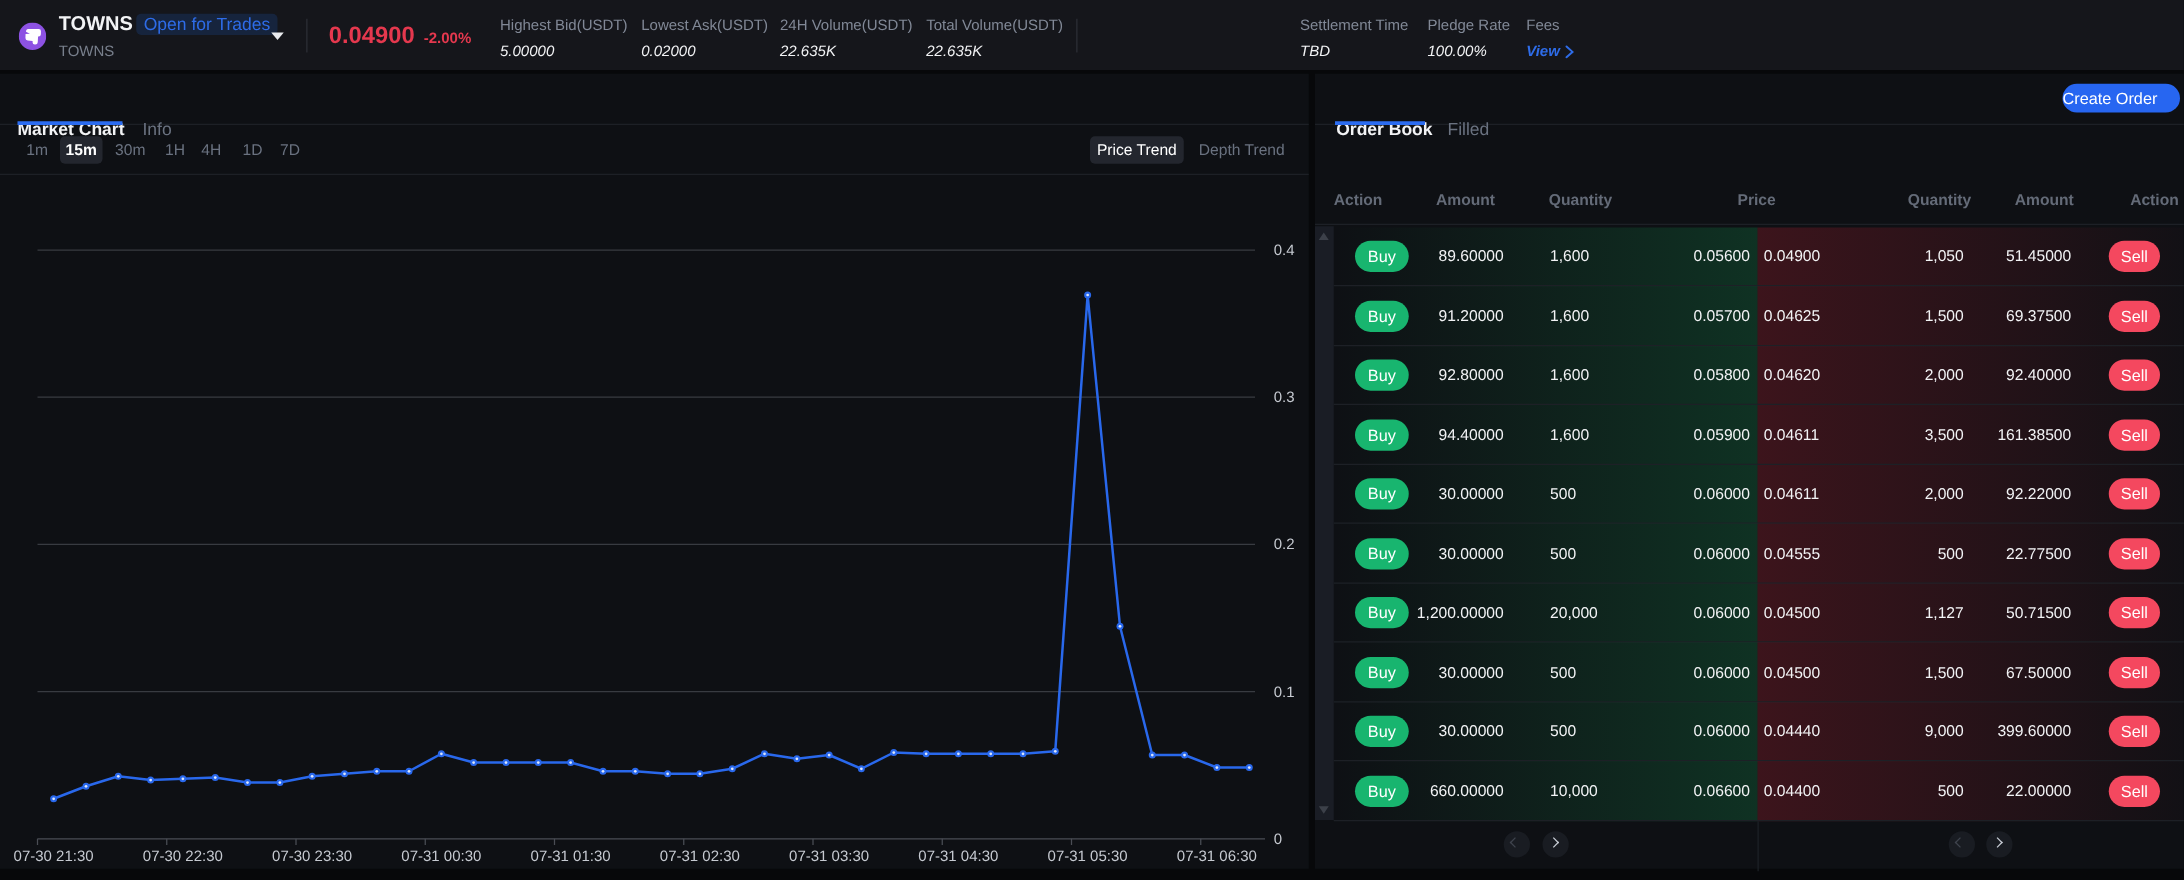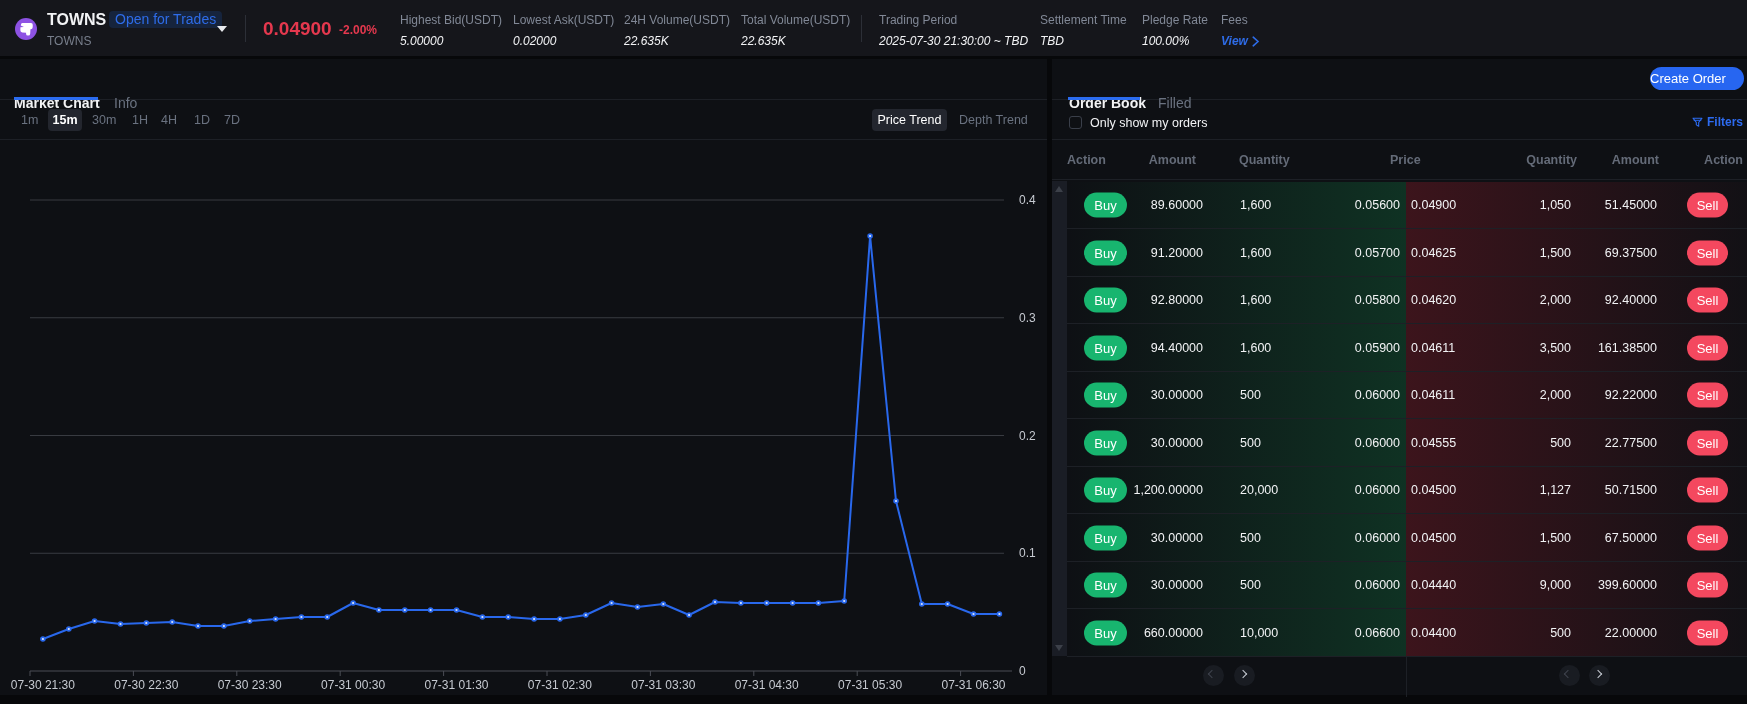--- a/index.html
+++ b/index.html
@@ -81,24 +81,20 @@
     </div>
   <div class="stat" style="left:624px">
       <span class="lb">24H Volume(USDT)</span>
       <span class="vl">22.635K</span>
     </div>
   <div class="stat" style="left:741px">
       <span class="lb">Total Volume(USDT)</span>
       <span class="vl">22.635K</span>
     </div>
   <div class="vdiv" style="left:861px"></div>
-  <div class="stat" style="left:879px">
-      <span class="lb">Trading Period</span>
-      <span class="vl">2025-07-30 21:30:00 ~ TBD</span>
-    </div>
   <div class="stat" style="left:1040px">
       <span class="lb">Settlement Time</span>
       <span class="vl">TBD</span>
     </div>
   <div class="stat" style="left:1142px">
       <span class="lb">Pledge Rate</span>
       <span class="vl">100.00%</span>
     </div>
   <div class="stat" style="left:1221px">
       <span class="lb">Fees</span>
@@ -237,28 +233,20 @@
   </svg>
 </div>
 
 <div id="rpanel">
   <div class="tabrow">
     <span class="tab on" style="left:17px">Order Book</span>
     <span class="tab off" style="left:106px">Filled</span>
     <div class="underline" style="left:16px;width:72px"></div>
     <div class="cobtn">Create Order</div>
   </div>
-  <div class="filtrow">
-    <div class="cb"></div>
-    <span class="cbl">Only show my orders</span>
-    <span class="filters"><svg width="11" height="11" viewBox="0 0 13 13" style="vertical-align:-1.5px;margin-right:4px">
-          <path d="M1.2 1.5 h10.6 l-3.9 4.9 v4.6 l-2.8 -1.7 v-2.9 Z" fill="none" stroke="#2d6bf0" stroke-width="1.3" stroke-linejoin="round"></path>
-          <line x1="2" y1="3.9" x2="11" y2="3.9" stroke="#2d6bf0" stroke-width="1.2"></line>
-        </svg>Filters</span>
-  </div>
   <div class="thead">
     <span class="th" style="left:15px">Action</span>
     <span class="th" style="right:551px">Amount</span>
     <span class="th" style="left:187px">Quantity</span>
     <span class="th" style="left:338px">Price</span>
     <span class="th" style="right:170px">Quantity</span>
     <span class="th" style="right:88px">Amount</span>
     <span class="th" style="right:4px">Action</span>
   </div>
   <div id="obody">

